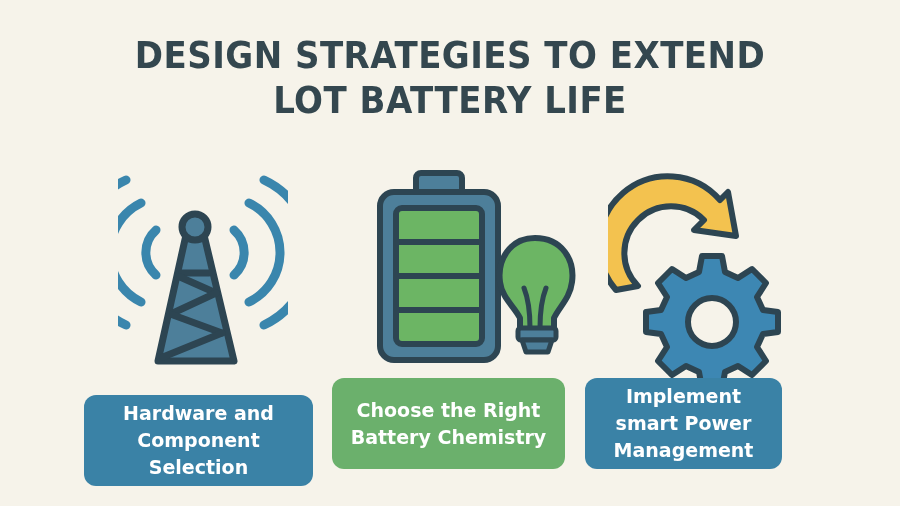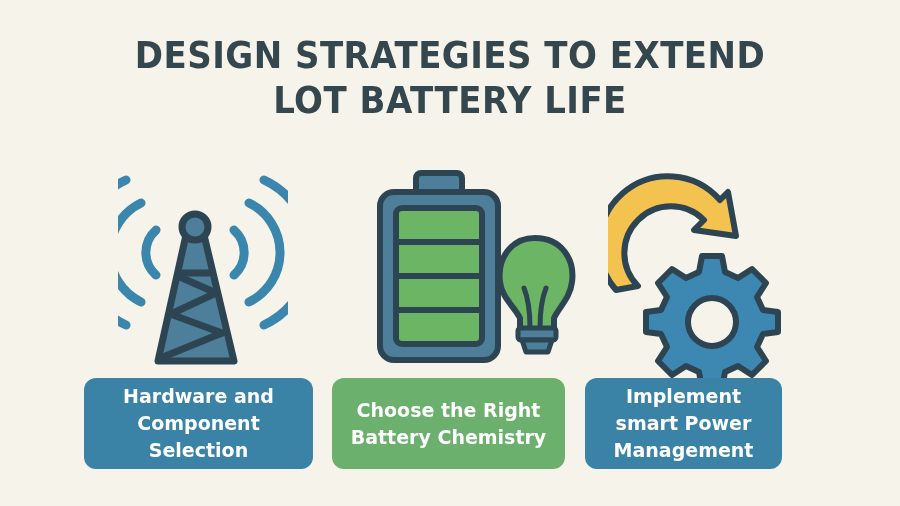--- a/index.html
+++ b/index.html
@@ -93,21 +93,21 @@
 <svg class="icon" style="left:608px; top:168px;" width="180" height="210" viewBox="0 0 180 210">
 
   <path d="M 8 122 A 62 62 0 0 1 112 32 L 120 24 L 128 68 L 86 62 L 96 52 A 40 40 0 0 0 30 118 Z" fill="#f3c24f" stroke="#2d4552" stroke-width="6" stroke-linejoin="round"></path>
 
   <g transform="translate(104,150)">
     <path d="M -10 -62 L 10 -62 L 13 -46 L 26 -40 L 40 -49 L 54 -35 L 45 -21 L 51 -8 L 66 -6 L 66 14 L 51 16 L 45 29 L 54 43 L 40 57 L 26 48 L 13 54 L 10 70 L -10 70 L -13 54 L -26 48 L -40 57 L -54 43 L -45 29 L -51 16 L -66 14 L -66 -6 L -51 -8 L -45 -21 L -54 -35 L -40 -49 L -26 -40 L -13 -46 Z" fill="#3d87b3" stroke="#2d4552" stroke-width="6" stroke-linejoin="round"></path>
     <circle cx="0" cy="4" r="24" fill="#f6f3ea" stroke="#2d4552" stroke-width="6"></circle>
   </g>
 </svg>
 
-<div class="card card-blue" style="left:84px; width:229px;">
+<div class="card card-blue" style="left:84px; width:229px;margin-top:17px;">
   <span class="label">Hardware and
 Component
 Selection</span>
 </div>
 
 <div class="card card-green" style="left:332px; width:233px;">
   <span class="label">Choose the Right
 Battery Chemistry</span>
 </div>
 

